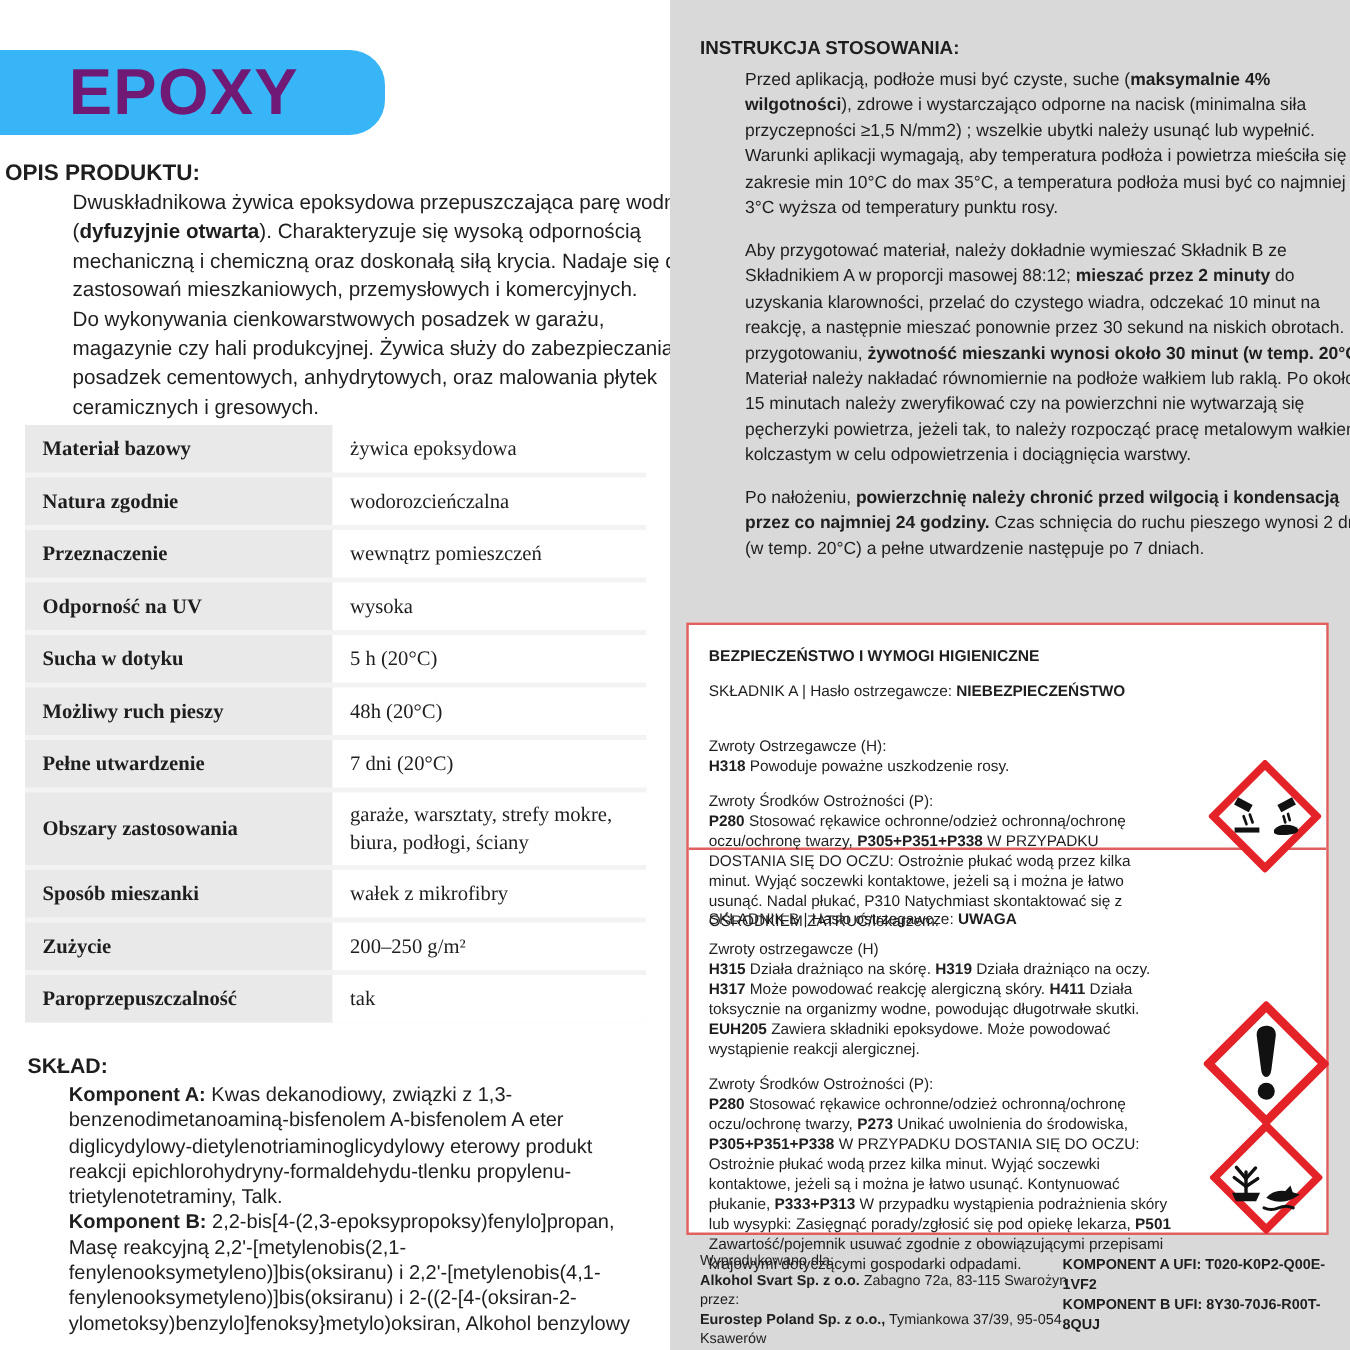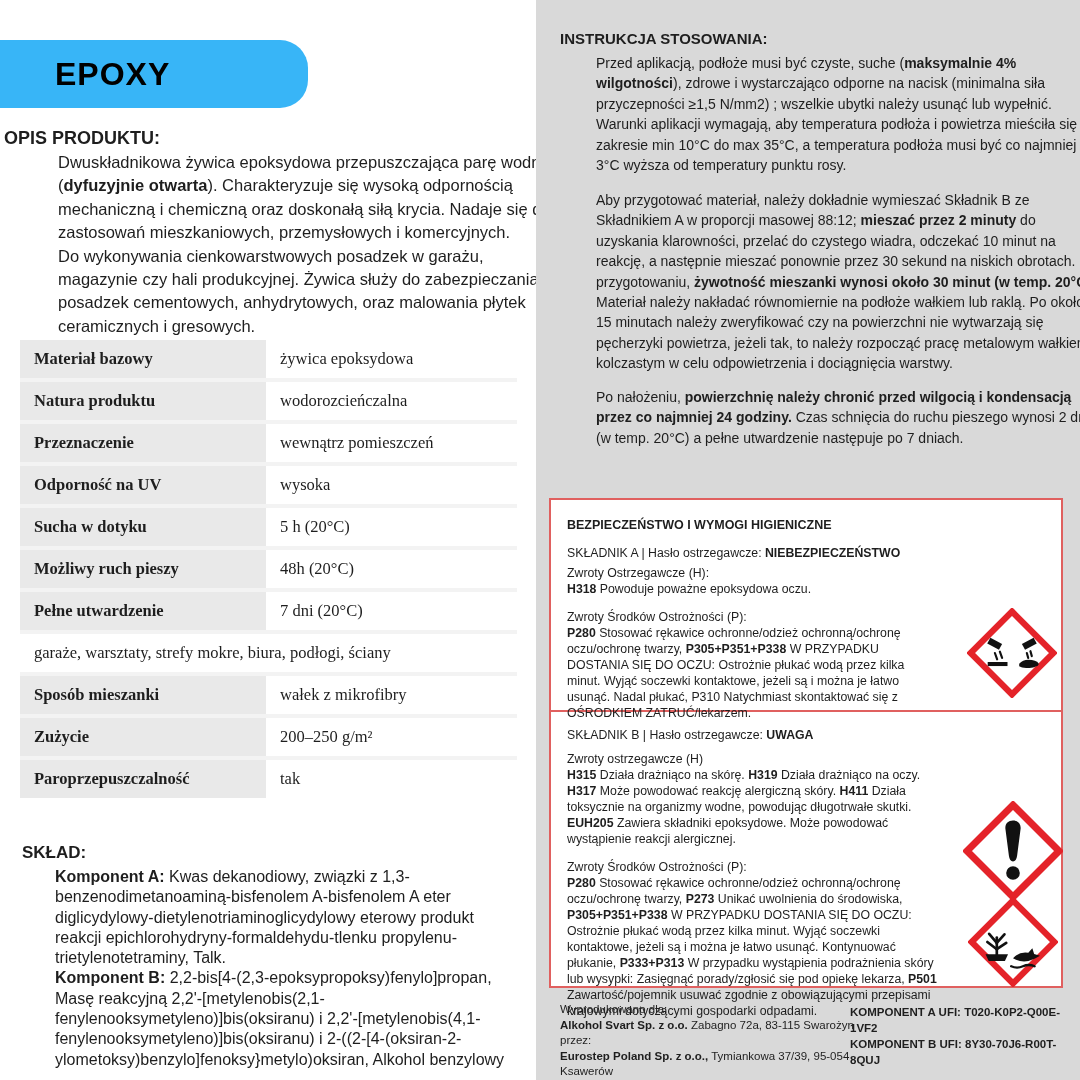--- a/index.html
+++ b/index.html
@@ -2,21 +2,21 @@
 <html><head>
 <meta charset="utf-8">
 <style>
   html,body{margin:0;padding:0;}
   body{font-family:"Liberation Sans", sans-serif; color:#1e1e1e;}
   .page{position:relative;width:1080px;height:1080px;background:#ffffff;overflow:hidden;}
 
   
   .badge{position:absolute;left:0;top:40px;width:308px;height:68px;background:#38b5f7;
          border-radius:0 28px 28px 0;display:flex;align-items:center;}
-  .badge-label{color:#000000;font-weight:bold;font-size:32px;letter-spacing:1px;padding-left:55px;}
+  .badge-label{color:#701a75;font-weight:bold;font-size:52px;letter-spacing:1px;padding-left:55px;}
 
   .opis-heading{position:absolute;left:4px;top:128px;font-weight:bold;font-size:18px;}
   .opis-body{position:absolute;left:22px;top:151px;width:497px;font-size:16.5px;line-height:23.4px;white-space:pre-line;margin-left:36px;}
 
   .spec-table{position:absolute;left:20px;top:340px;width:497px;background:#f3f3f3;
               display:flex;flex-direction:column;gap:4px;}
   .spec-row{display:flex;min-height:38px;font-family:Liberation Serif, serif;}
   .spec-label{width:246px;background:#e9e9e9;display:flex;align-items:center;
               font-weight:bold;font-size:16.5px;padding:7px 8px 7px 14px;box-sizing:border-box;}
   .spec-value{flex:1;background:#ffffff;display:flex;align-items:center;
@@ -30,26 +30,26 @@
   .right-panel{position:absolute;left:536px;top:0;width:544px;height:1080px;background:#d9d9d9;}
   .instr-heading{position:absolute;left:24px;top:30px;font-weight:bold;font-size:15px;}
   .instr-p{position:absolute;left:24px;width:503px;font-size:14px;line-height:20.4px;white-space:pre-line;margin-left:36px;}
   .instr-p1{top:53px;}
   .instr-p2{top:190px;}
   .instr-p3{top:387px;}
 
   .safety-box{position:absolute;left:13px;top:498px;width:514px;height:490px;box-sizing:border-box;
               background:#ffffff;border:2px solid #e0605f;}
   .sec{position:absolute;left:0;right:0;box-sizing:border-box;padding:0 14px 0 16px;}
-  .sec-a{top:0;height:212px;border-bottom:2px solid #e0605f;padding-top:18px;}
+  .sec-a{top:0;height:180px;border-bottom:2px solid #e0605f;padding-top:18px;}
   .sec-b{top:214px;bottom:0;padding-top:13px;}
   .safety-heading{font-weight:bold;font-size:12.5px;}
   .blk{width:372px;font-size:12.3px;line-height:16px;white-space:pre-wrap;}
   .sign-line{margin-top:13px;}
-  .sec-a .h-blk{margin-top:4px;}
+  .sec-a .h-blk{margin-top:28px;}
   .sec-a .p-blk{margin-top:12px;}
   .sec-b .h-blk{margin-top:8px;}
   .sec-b .p-blk{margin-top:12px;}
 
   .pictogram{position:absolute;}
   .pictogram svg{display:block;width:100%;height:100%;}
   .picto-corrosion{left:416px;top:108px;width:90px;height:90px;}
   .picto-exclamation{left:412px;top:301px;width:100px;height:100px;}
   .picto-environment{left:417px;top:397px;width:90px;height:90px;}
 
@@ -70,21 +70,21 @@
 Do wykonywania cienkowarstwowych posadzek w garażu, magazynie czy hali produkcyjnej. Żywica służy do zabezpieczania posadzek cementowych, anhydrytowych, oraz malowania płytek ceramicznych i gresowych.</span></div>
 
   <div class="spec-table">
 
       <div class="spec-row">
         <div class="spec-label">Materiał bazowy</div>
         <div class="spec-value">żywica epoksydowa</div>
       </div>
 
       <div class="spec-row">
-        <div class="spec-label">Natura produktu</div>
+        <div class="spec-label">Natura zgodnie</div>
         <div class="spec-value">wodorozcieńczalna</div>
       </div>
 
       <div class="spec-row">
         <div class="spec-label">Przeznaczenie</div>
         <div class="spec-value">wewnątrz pomieszczeń</div>
       </div>
 
       <div class="spec-row">
         <div class="spec-label">Odporność na UV</div>
@@ -100,20 +100,21 @@
         <div class="spec-label">Możliwy ruch pieszy</div>
         <div class="spec-value">48h (20°C)</div>
       </div>
 
       <div class="spec-row">
         <div class="spec-label">Pełne utwardzenie</div>
         <div class="spec-value">7 dni (20°C)</div>
       </div>
 
       <div class="spec-row">
+        <div class="spec-label">Obszary zastosowania</div>
         <div class="spec-value">garaże, warsztaty, strefy mokre, biura, podłogi, ściany</div>
       </div>
 
       <div class="spec-row">
         <div class="spec-label">Sposób mieszanki</div>
         <div class="spec-value">wałek z mikrofibry</div>
       </div>
 
       <div class="spec-row">
         <div class="spec-label">Zużycie</div>
@@ -137,21 +138,21 @@
     <div class="instr-p instr-p1"><span>Przed aplikacją, podłoże musi być czyste, suche (</span><b>maksymalnie 4% wilgotności</b><span>), zdrowe i wystarczająco odporne na nacisk (minimalna siła przyczepności ≥1,5 N/mm2) ; wszelkie ubytki należy usunąć lub wypełnić. Warunki aplikacji wymagają, aby temperatura podłoża i powietrza mieściła się w zakresie min 10°C do max 35°C, a temperatura podłoża musi być co najmniej 3°C wyższa od temperatury punktu rosy.</span></div>
     <div class="instr-p instr-p2"><span>Aby przygotować materiał, należy dokładnie wymieszać Składnik B ze Składnikiem A w proporcji masowej 88:12; </span><b>mieszać przez 2 minuty</b><span> do uzyskania klarowności, przelać do czystego wiadra, odczekać 10 minut na reakcję, a następnie mieszać ponownie przez 30 sekund na niskich obrotach. Po przygotowaniu, </span><b>żywotność mieszanki wynosi około 30 minut (w temp. 20°C)</b><span> Materiał należy nakładać równomiernie na podłoże wałkiem lub raklą. Po około 15 minutach należy zweryfikować czy na powierzchni nie wytwarzają się pęcherzyki powietrza, jeżeli tak, to należy rozpocząć pracę metalowym wałkiem kolczastym w celu odpowietrzenia i dociągnięcia warstwy.</span></div>
     <div class="instr-p instr-p3"><span>Po nałożeniu, </span><b>powierzchnię należy chronić przed wilgocią i kondensacją przez co najmniej 24 godziny.</b><span> Czas schnięcia do ruchu pieszego wynosi 2 dni (w temp. 20°C) a pełne utwardzenie następuje po 7 dniach.</span></div>
 
     <div class="safety-box">
 
       <div class="sec sec-a">
         <div class="safety-heading">BEZPIECZEŃSTWO I WYMOGI HIGIENICZNE</div>
         <div class="blk sign-line"><span>SKŁADNIK A | Hasło ostrzegawcze: </span><b>NIEBEZPIECZEŃSTWO</b></div>
         <div class="blk h-blk"><span>Zwroty Ostrzegawcze (H):
-</span><b>H318</b><span> Powoduje poważne epoksydowa oczu.</span></div>
+</span><b>H318</b><span> Powoduje poważne uszkodzenie rosy.</span></div>
         <div class="blk p-blk"><span>Zwroty Środków Ostrożności (P):
 </span><b>P280</b><span> Stosować rękawice ochronne/odzież ochronną/ochronę oczu/ochronę twarzy, </span><b>P305+P351+P338</b><span> W PRZYPADKU DOSTANIA SIĘ DO OCZU: Ostrożnie płukać wodą przez kilka minut. Wyjąć soczewki kontaktowe, jeżeli są i można je łatwo usunąć. Nadal płukać, P310 Natychmiast skontaktować się z OŚRODKIEM ZATRUĆ/lekarzem.</span></div>
       </div>
 
       <div class="sec sec-b">
         <div class="blk"><span>SKŁADNIK B | Hasło ostrzegawcze: </span><b>UWAGA</b></div>
         <div class="blk h-blk"><span>Zwroty ostrzegawcze (H)
 </span><b>H315</b><span> Działa drażniąco na skórę. </span><b>H319</b><span> Działa drażniąco na oczy.
 </span><b>H317</b><span> Może powodować reakcję alergiczną skóry. </span><b>H411</b><span> Działa toksycznie na organizmy wodne, powodując długotrwałe skutki. </span><b>EUH205</b><span> Zawiera składniki epoksydowe. Może powodować wystąpienie reakcji alergicznej.</span></div>
         <div class="blk p-blk"><span>Zwroty Środków Ostrożności (P):

